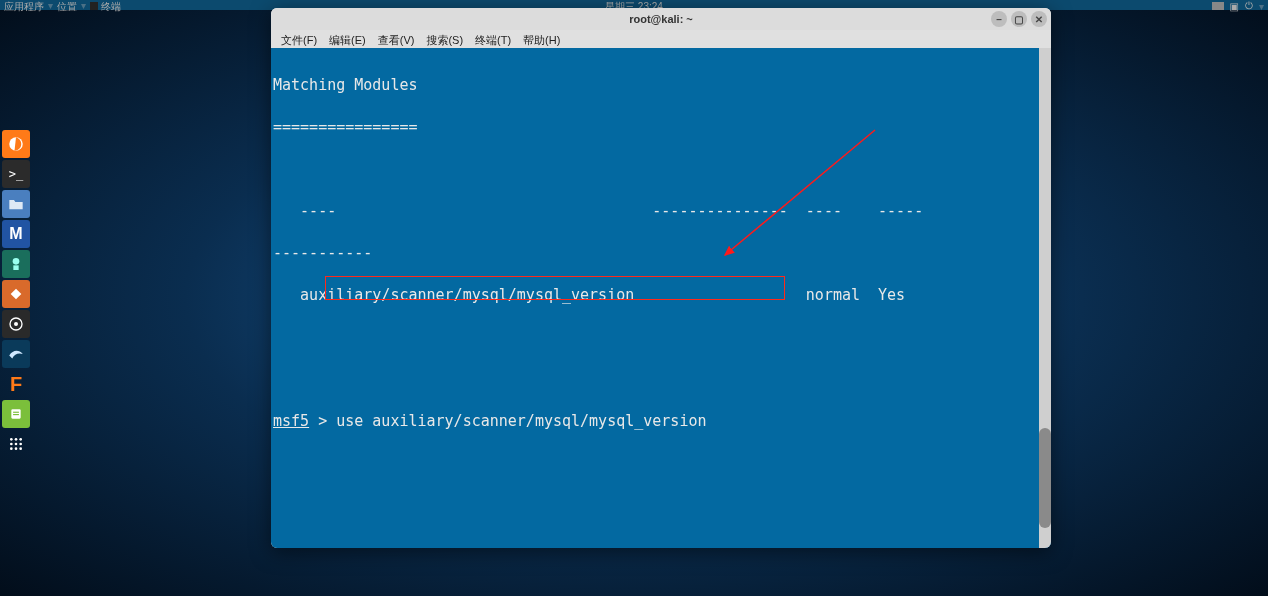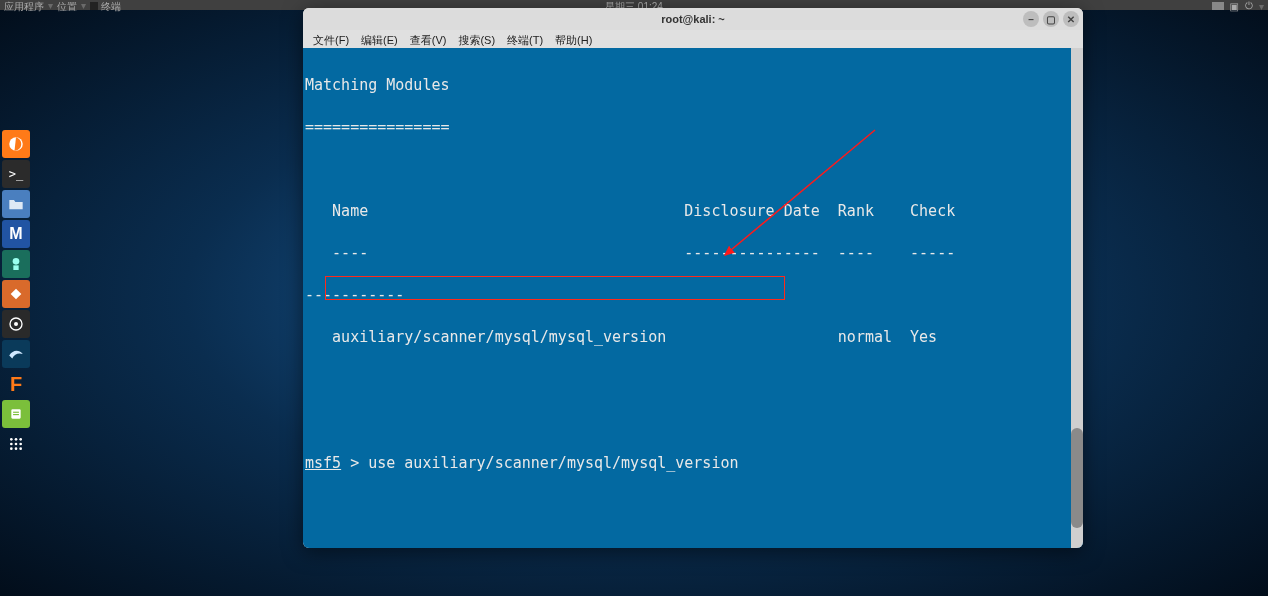--- a/index.html
+++ b/index.html
@@ -12,21 +12,21 @@
     color: #ccc;
     position: relative;
     overflow: hidden;
   }
 
   
   .top-panel {
     position: absolute;
     top: 0; left: 0; right: 0;
     height: 10px;
-    background: #404040;
+    background: #0c4a6e;
     display: flex;
     align-items: flex-start;
     color: #aaa;
     font-size: 10px;
   }
   .top-panel .left { display: flex; gap: 4px; padding-left: 4px; }
   .top-panel .center-time { position: absolute; left: 50%; transform: translateX(-50%); }
   .top-panel .right { position: absolute; right: 4px; display: flex; gap: 6px; align-items: center; }
   .top-panel .sq { width: 12px; height: 8px; background: #888; display: inline-block; }
 
@@ -51,21 +51,20 @@
   
   .window {
     position: absolute;
     left: 271px;
     top: 8px;
     width: 780px;
     background: #e8e8e8;
     border-radius: 6px;
     box-shadow: 0 4px 20px rgba(0,0,0,0.5);
     overflow: hidden;
-    margin-left: 32px;
   }
   .titlebar {
     height: 22px;
     background: #dcdcdc;
     display: flex;
     align-items: center;
     justify-content: center;
     position: relative;
     font-size: 11px;
     color: #333;
@@ -144,21 +143,21 @@
 <body>
 
 <div class="top-panel">
   <div class="left">
     <span>应用程序</span>
     <span style="opacity:.4">▾</span>
     <span>位置</span>
     <span style="opacity:.4">▾</span>
     <span><span style="display:inline-block;width:8px;height:8px;background:#222;margin-right:3px;"></span><span>终端</span></span>
   </div>
-  <div class="center-time">星期三 01:24</div>
+  <div class="center-time">星期三 23:24</div>
   <div class="right">
     <span class="sq"></span>
     <span>▣</span>
     <span>⏻</span>
     <span style="opacity:.4">▾</span>
   </div>
 </div>
 
 <div class="dock">
   <div class="dock-item" style="background:#ff7a18">
@@ -238,21 +237,20 @@
     <span class="menu-item">查看(V)</span>
     <span class="menu-item">搜索(S)</span>
     <span class="menu-item">终端(T)</span>
     <span class="menu-item">帮助(H)</span>
   </div>
 
   <div class="terminal">
 <div class="line">Matching Modules</div>
 <div class="line">================</div>
 <div class="line"> </div>
-<div class="line">   Name                                   Disclosure Date  Rank    Check  </div>
 <div class="line">   ----                                   ---------------  ----    -----  </div>
 <div class="line">-----------</div>
 <div class="line">   auxiliary/scanner/mysql/mysql_version                   normal  Yes    </div>
 <div class="line"> </div>
 <div class="line"> </div>
 <div class="line"><span class="ul">msf5</span><span> &gt; </span><span>use auxiliary/scanner/mysql/mysql_version</span></div>
 
 
 
 

